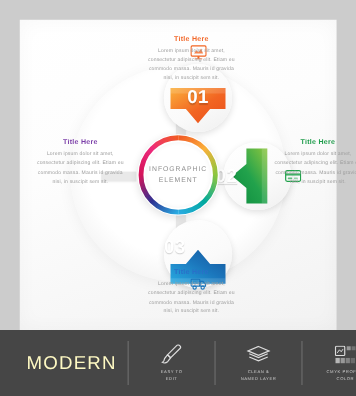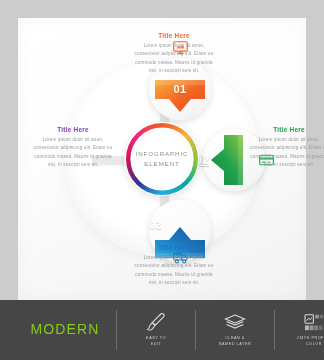--- a/index.html
+++ b/index.html
@@ -76,21 +76,21 @@
   .node{ position:absolute; width:62px; height:62px; }
   .node-disc{
     position:absolute; left:0; top:0; width:62px; height:62px;
     border-radius:50%;
     background: linear-gradient(150deg,#ffffff 0%,#fafafa 60%,#efefef 100%);
     box-shadow:0 2px 7px rgba(0,0,0,0.13);
   }
   .node-arrow{ position:absolute; left:0; top:0; }
   .node-num{
     position:absolute;
-    font-size:11px; font-weight:700; color:#fff;
+    font-size:17px; font-weight:700; color:#fff;
     letter-spacing:0.4px;
     text-shadow:0 1px 1px rgba(0,0,0,0.18);
   }
   .node-icon{
     position:absolute;
     width:15px; height:15px;
     display:flex; align-items:center; justify-content:center;
   }
   .node-icon svg{ display:block; }
 
@@ -130,22 +130,22 @@
   .footer{
     position:absolute; left:0; top:300px; width:324px; height:60px;
     background:#464646;
     display:flex; align-items:center;
   }
   .footer-inner{
     display:flex; align-items:center; height:46px;
     padding-left:24px; gap:0;
   }
   .f-title{
-    color:#84cc16; font-size:14px; letter-spacing:1.1px;
-    line-height:1.28; text-align:center; width:82px;
+    color:#fef9c3; font-size:17px; letter-spacing:1.1px;
+    line-height:1.28; text-align:left; width:82px;
   }
   .f-sep{ width:1px; height:40px; background:#6e6e6e; margin:0 10px; }
   .f-feat{ width:58px; text-align:center; color:#d7d7d7; }
   .f-feat .fi{ height:20px; display:flex; align-items:center; justify-content:center; margin-bottom:4px; }
   .f-feat .fl{ font-size:3.8px; letter-spacing:0.5px; line-height:1.5; color:#cfcfcf; }
 </style>
 </head>
 <body>
 
 <div id="root">

